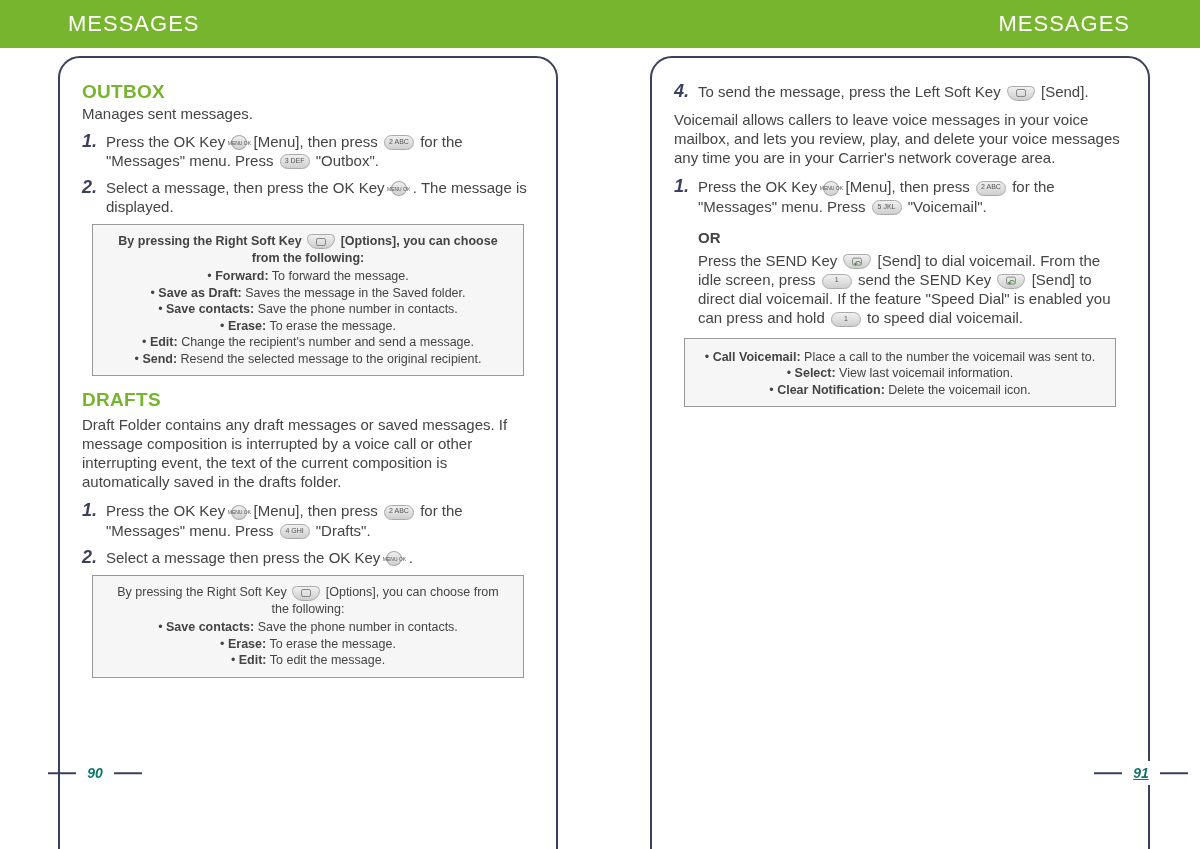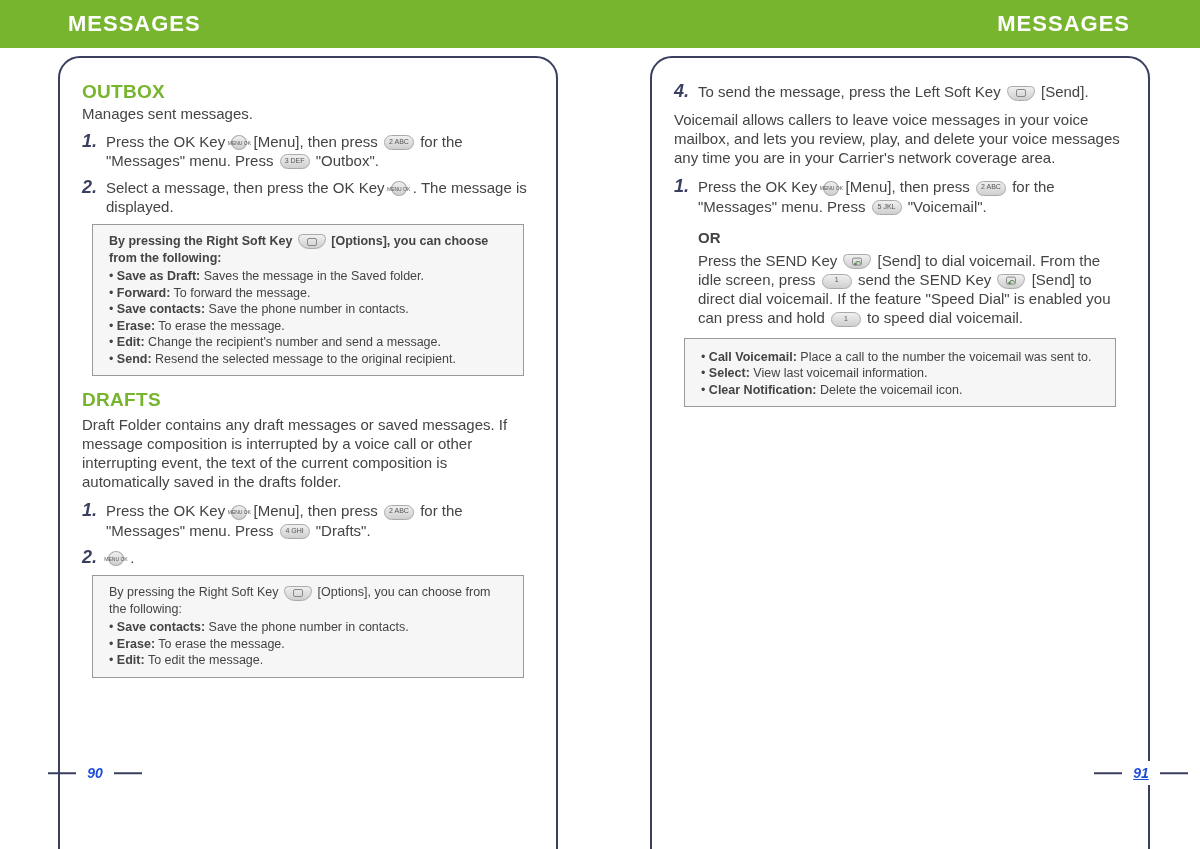--- a/index.html
+++ b/index.html
@@ -10,21 +10,21 @@
     color:#444;
     position:relative;
     background:#fff;
   }
   .banner {
     position:absolute; top:0; left:0; width:1200px; height:48px;
     background:#78b52e;
     color:#fff;
     display:flex; justify-content:space-between; align-items:center;
     padding:0 70px 0 68px;
-    font-weight:700; letter-spacing:1px;
+    font-weight:400; letter-spacing:1px;
     font-size:22px;
   }
   .page {
     position:absolute; top:56px;
     width:540px; height:735px;
   }
   .page.left { left:58px; }
   .page.right { left:650px; }
   .panel {
     width:500px; height:837px;
@@ -45,21 +45,21 @@
   .panel p.sub { margin:0 0 8px 0; font-size:15px; }
   .steps { margin:6px 0 8px 0; padding:0; }
   .step { display:flex; align-items:flex-start; margin:6px 0 8px 0; }
   .stepnum { font-style:italic; font-weight:700; color:#3a3f60; font-size:18px; width:24px; flex-shrink:0; line-height:1.1; }
   .steptxt { flex:1; }
   .or { font-weight:700; margin:12px 0 4px 24px; }
   .para { margin:2px 0 10px 0; }
   .box {
     border:1px solid #999; background:#f6f6f6;
     margin:8px 10px 12px 10px; padding:8px 16px;
-    font-size:12.5px; line-height:1.32;
+    font-size:12.5px; line-height:1.32;text-align:center;
   }
   .box .lead { font-weight:700; display:inline; }
   .box ul { list-style:none; padding:0; margin:2px 0 0 0; }
   .box li { margin:0; }
   .box li b { font-weight:700; }
   
   .key {
     display:inline-block; vertical-align:middle;
     height:15px; border-radius:8px;
     background:linear-gradient(#f0f0f0,#cfcfcf);
@@ -82,21 +82,21 @@
   }
   .key[data-name="send-key-icon"]::after{
     content:"↶"; position:absolute; left:50%; top:50%;
     transform:translate(-50%,-55%); font-size:9px; color:#3a7a30;
   }
   
   .pagenum {
     position:absolute; bottom:6px;
     width:38px; height:24px;
     background:#fff;
-    font-style:italic; font-weight:700; font-size:14px; color:#1d4ed8;
+    font-style:italic; font-weight:700; font-size:14px; color:#0f766e;
     text-align:center; line-height:24px;
   }
   .pagenum::before, .pagenum::after{
     content:""; position:absolute; top:50%; width:28px; height:1.5px; background:#3a3f60;
   }
   .pagenum.left { left:18px; }
   .pagenum.left::before{ right:100%; transform:translateY(-50%);}
   .pagenum.left::after{ left:100%; transform:translateY(-50%);}
   .pagenum.right { right:30px;text-decoration:underline; }
   .pagenum.right::before{ right:100%; transform:translateY(-50%);}
@@ -139,22 +139,22 @@
       </div>
     </div>
 
     <div class="box" data-name="outbox-options-box">
       <div data-name="options-lead">
         <span class="lead" data-bind="left.outbox.box.lead_a">By pressing the Right Soft Key </span>
         <span class="key soft" data-name="right-soft-key-icon"></span>
         <span class="lead" data-bind="left.outbox.box.lead_b"> [Options], you can choose from the following:</span>
       </div>
       <ul>
+        <li data-name="option-item">• <b data-bind="left.outbox.box.items.0.label">Forward:</b><span data-bind="left.outbox.box.items.0.desc"> To forward the message.</span></li>
         <li data-name="option-item">• <b data-bind="left.outbox.box.items.1.label">Save as Draft:</b><span data-bind="left.outbox.box.items.1.desc"> Saves the message in the Saved folder.</span></li>
-        <li data-name="option-item">• <b data-bind="left.outbox.box.items.0.label">Forward:</b><span data-bind="left.outbox.box.items.0.desc"> To forward the message.</span></li>
         <li data-name="option-item">• <b data-bind="left.outbox.box.items.2.label">Save contacts:</b><span data-bind="left.outbox.box.items.2.desc"> Save the phone number in contacts.</span></li>
         <li data-name="option-item">• <b data-bind="left.outbox.box.items.3.label">Erase:</b><span data-bind="left.outbox.box.items.3.desc"> To erase the message.</span></li>
         <li data-name="option-item">• <b data-bind="left.outbox.box.items.4.label">Edit:</b><span data-bind="left.outbox.box.items.4.desc"> Change the recipient's number and send a message.</span></li>
         <li data-name="option-item">• <b data-bind="left.outbox.box.items.5.label">Send:</b><span data-bind="left.outbox.box.items.5.desc"> Resend the selected message to the original recipient.</span></li>
       </ul>
     </div>
 
     <h2 class="section" data-name="drafts-title" data-bind="left.drafts.title">DRAFTS</h2>
     <p class="para" data-name="drafts-para" data-bind="left.drafts.para">Draft Folder contains any draft messages or saved messages. If message composition is interrupted by a voice call or other interrupting event, the text of the current composition is automatically saved in the drafts folder.</p>
 
@@ -167,20 +167,21 @@
           <span data-bind="left.drafts.steps.0.b"> [Menu], then press </span>
           <span class="key pill" data-name="key-2-icon"><span class="t" data-bind="left.drafts.steps.0.k2_label">2 ABC</span></span>
           <span data-bind="left.drafts.steps.0.c"> for the "Messages" menu.  Press </span>
           <span class="key pill" data-name="key-4-icon"><span class="t" data-bind="left.drafts.steps.0.k3_label">4 GHI</span></span>
           <span data-bind="left.drafts.steps.0.d"> "Drafts".</span>
         </div>
       </div>
       <div class="step" data-name="drafts-step-2">
         <div class="stepnum" data-name="step-number" data-bind="left.drafts.steps.1.n">2.</div>
         <div class="steptxt" data-name="step-text">
+          <span data-bind="left.drafts.steps.1.a">Select a message then press the OK Key </span>
           <span class="key round" data-name="ok-key-icon"><span class="t" data-bind="left.drafts.steps.1.k1_label">MENU OK</span></span>
           <span data-bind="left.drafts.steps.1.b"> .</span>
         </div>
       </div>
     </div>
 
     <div class="box" data-name="drafts-options-box">
       <div data-name="options-lead">
         <span data-bind="left.drafts.box.lead_a">By pressing the Right Soft Key </span>
         <span class="key soft" data-name="right-soft-key-icon"></span>

